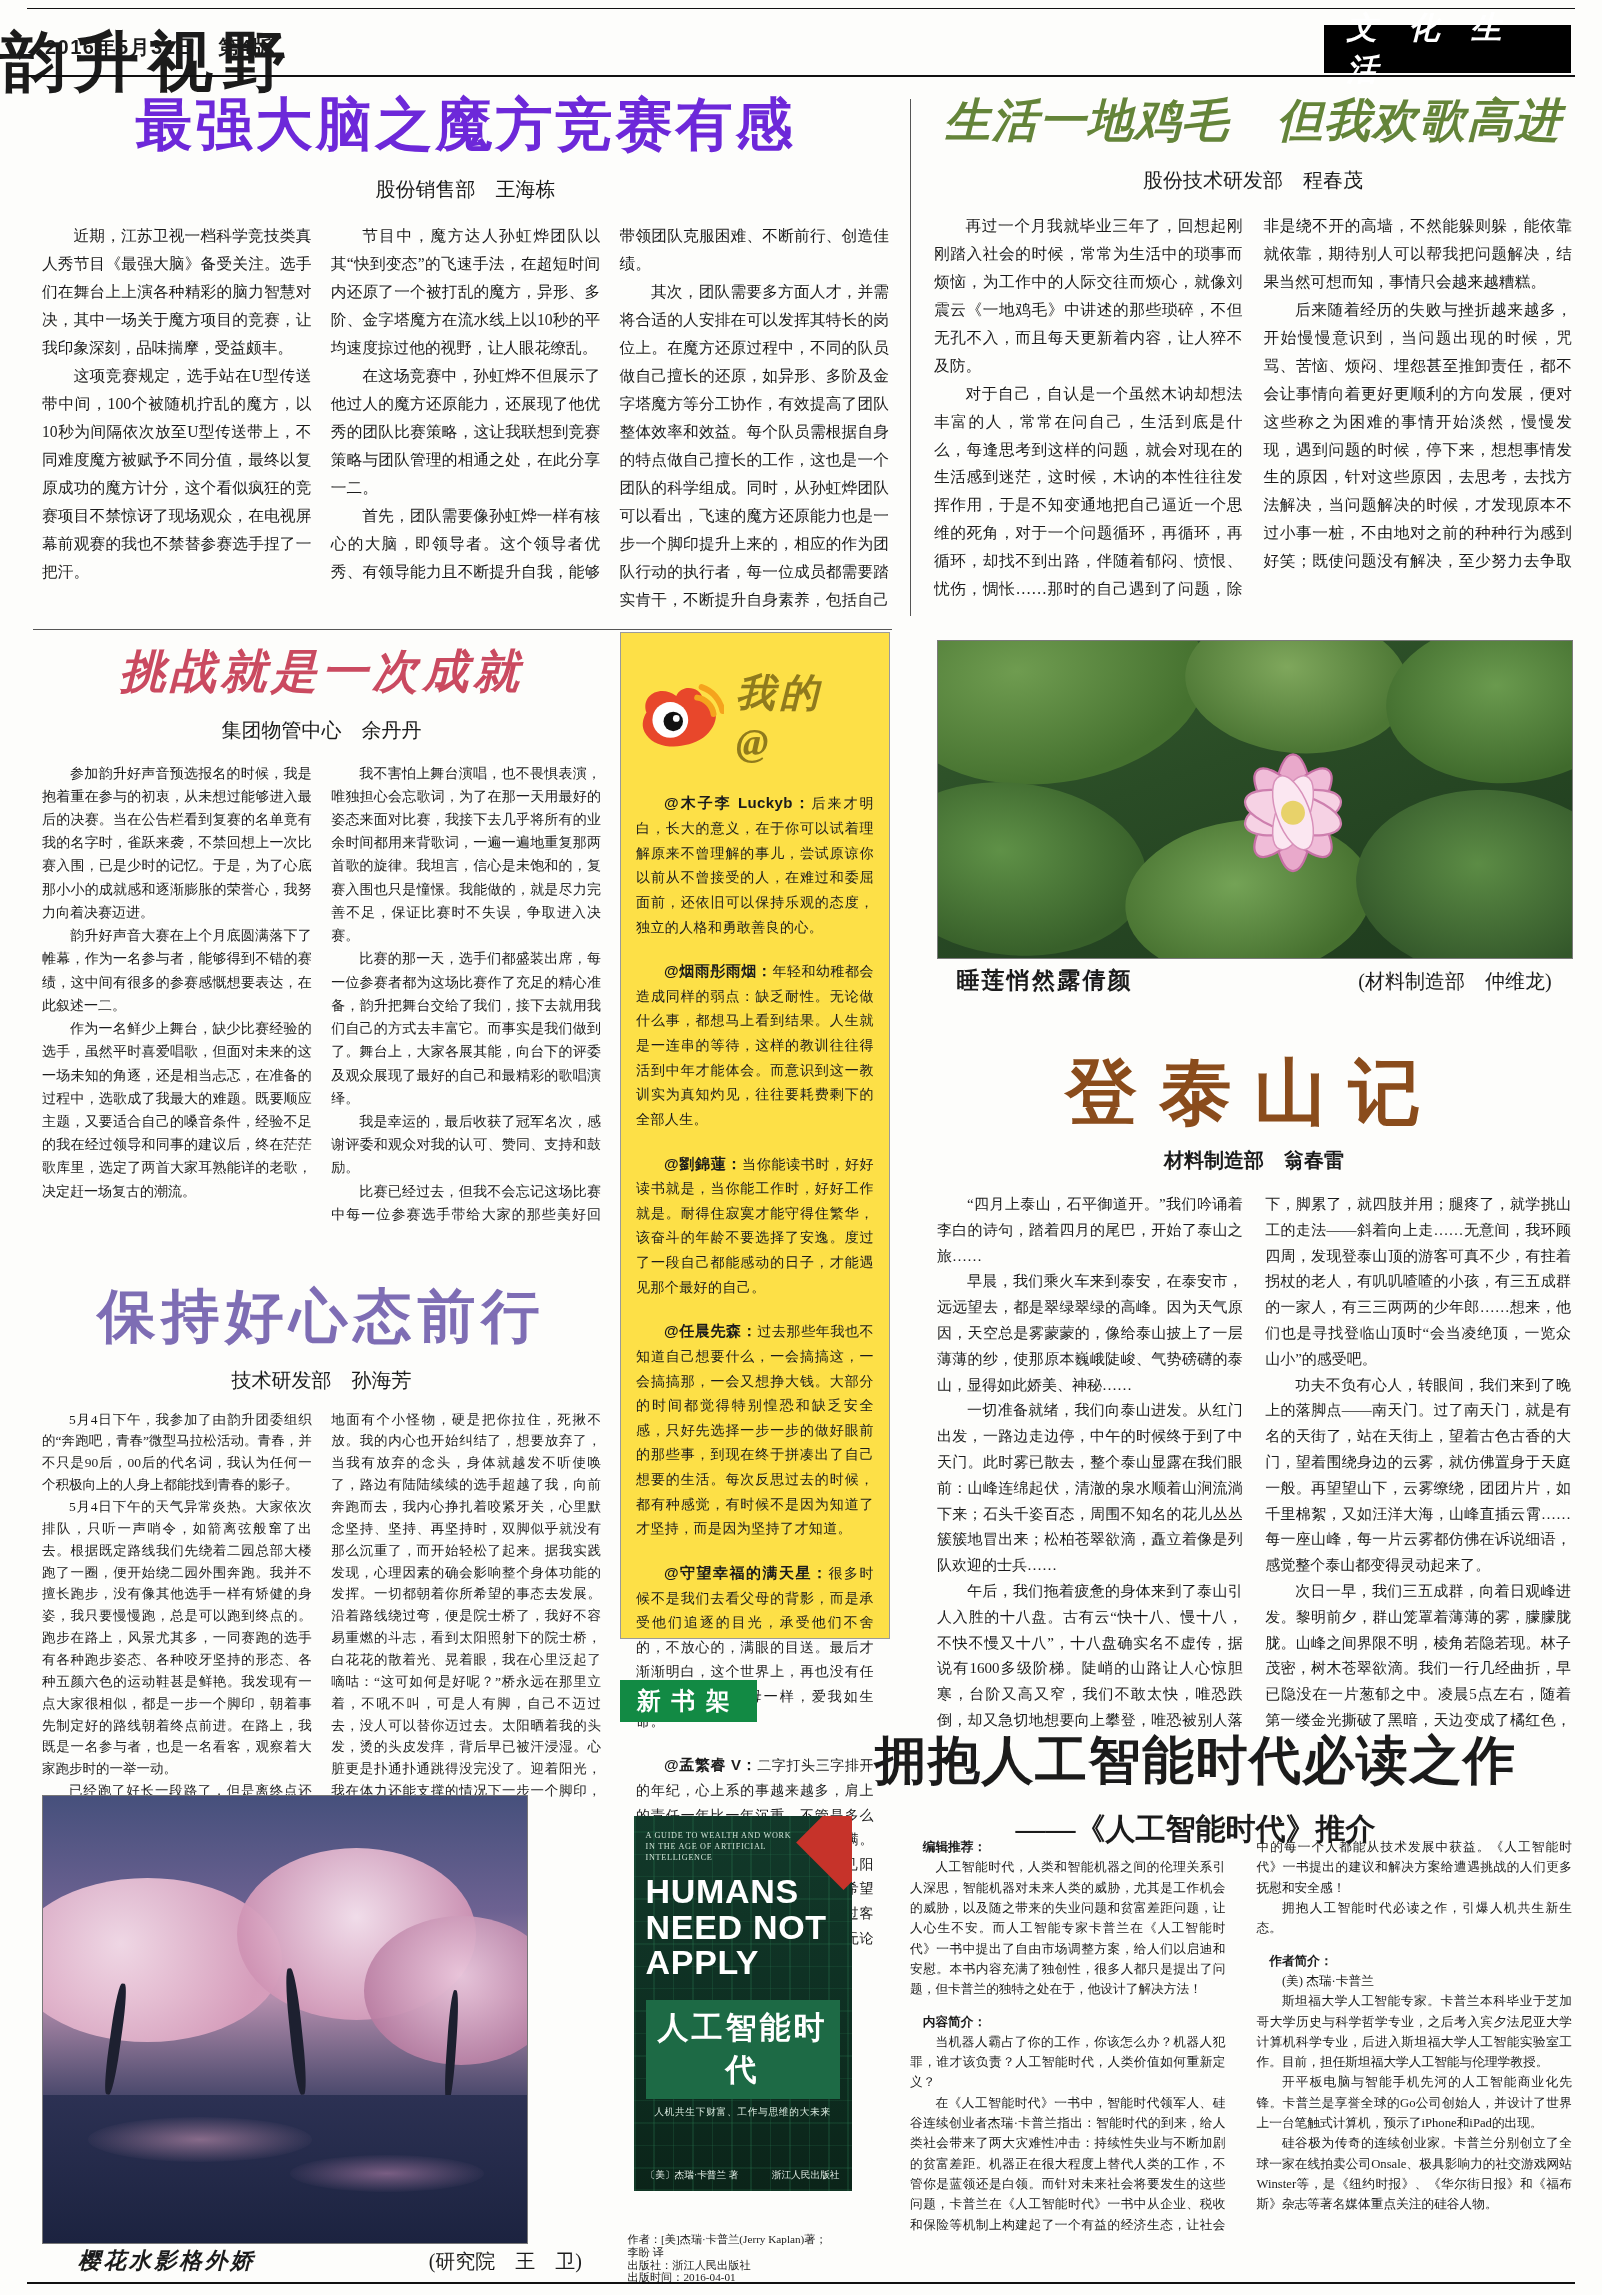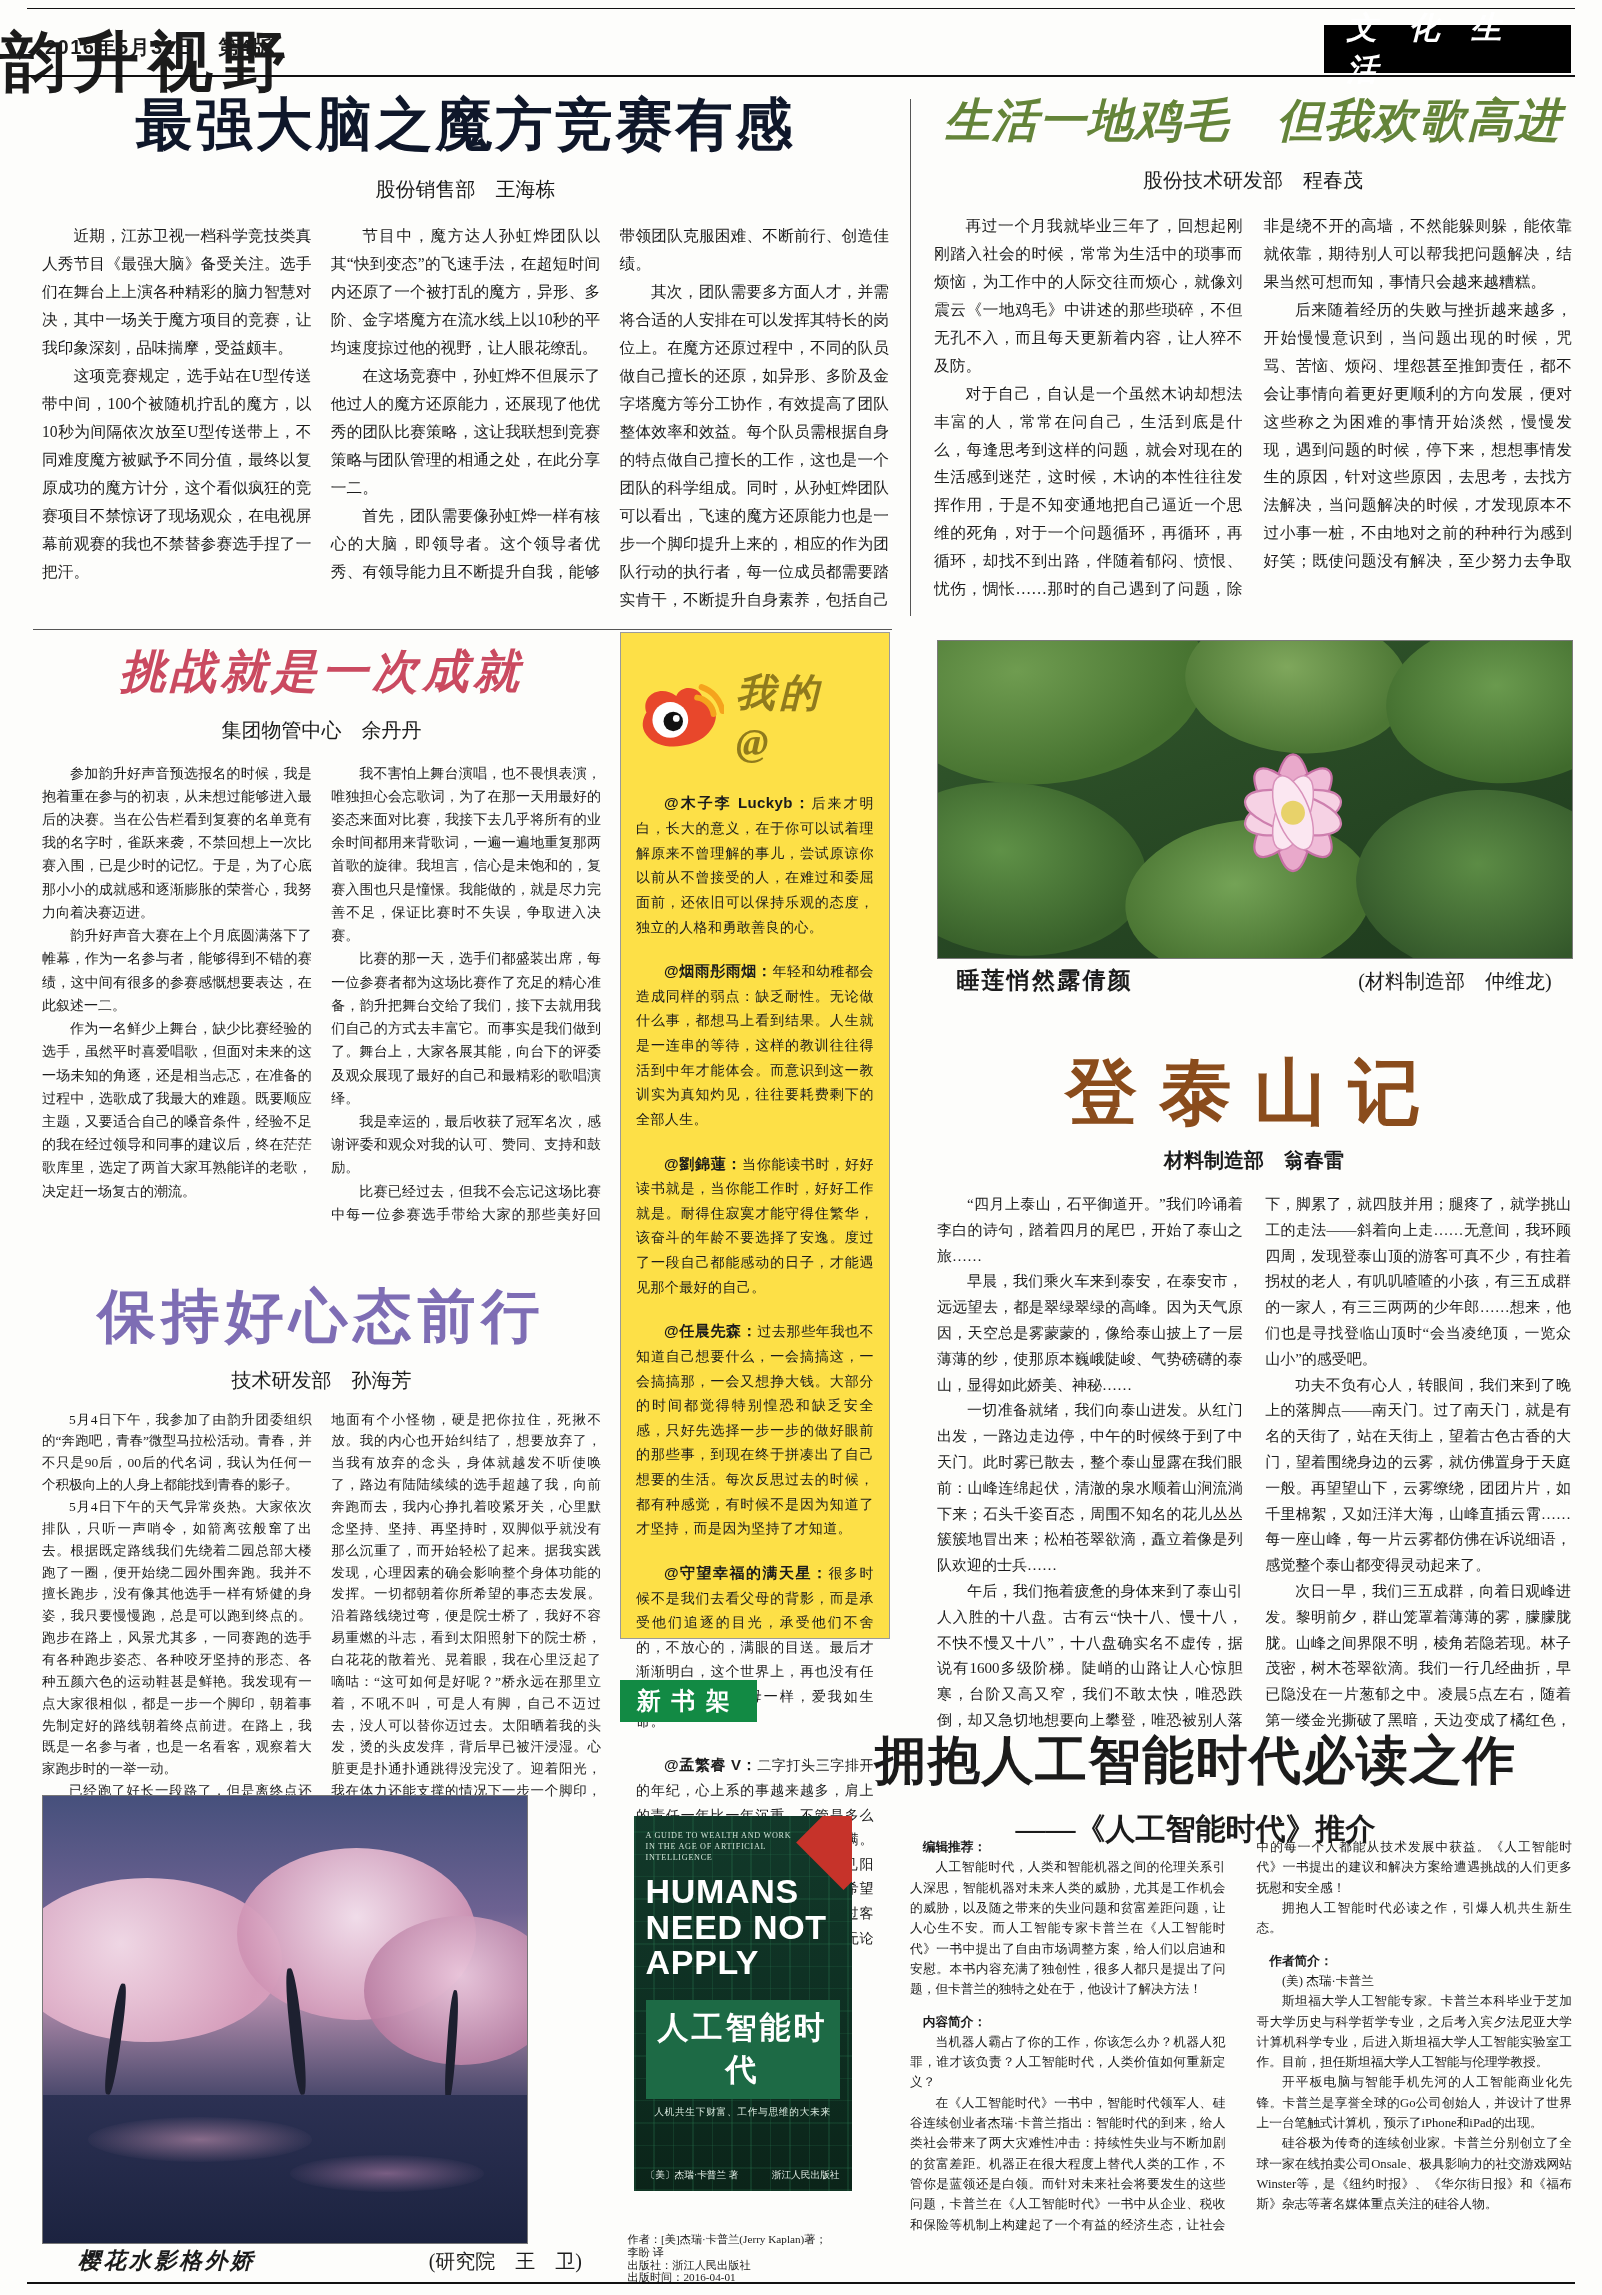--- a/index.html
+++ b/index.html
@@ -14,21 +14,21 @@
   .section-badge{right:31px;top:25.4px;width:247px;height:48px;background:#000;color:#fff;
        display:flex;align-items:center;justify-content:center;font-size:31px;font-weight:bold;
        font-style:italic;letter-spacing:31px;padding-left:22.4px;box-sizing:border-box;}
   
   .headline{text-align:center;font-weight:bold;}
   .byline{text-align:center;font-size:20px;}
   .body{text-align:justify;overflow:hidden;}
   .body p.para{margin:0;text-indent:2em;}
   
   .a1{left:42px;top:87px;width:847px;}
-  .a1 .headline{font-size:57px;color:#0f172a;letter-spacing:3px;font-family:"Liberation Sans",sans-serif;}
+  .a1 .headline{font-size:57px;color:#6d28d9;letter-spacing:3px;font-family:"Liberation Sans",sans-serif;}
   .a1 .byline{margin-top:12px;}
   .a1 .body{margin-top:19.4px;height:395px;column-count:3;column-gap:19.4px;font-size:15.7px;line-height:1.78;}
   
   .a2{left:934px;top:90px;width:638px;}
   .a2 .headline{font-size:46px;color:#648439;font-style:italic;letter-spacing:1.5px;}
   .a2 .byline{margin-top:15px;}
   .a2 .body{margin-top:18px;height:395px;column-count:2;column-gap:21px;font-size:15.7px;line-height:1.78;}
   
   #vrule-top{left:910px;top:99px;width:0.7px;height:517px;background:#555;}
   #hrule-left{left:33px;top:629px;width:859px;height:0.7px;background:#555;}

